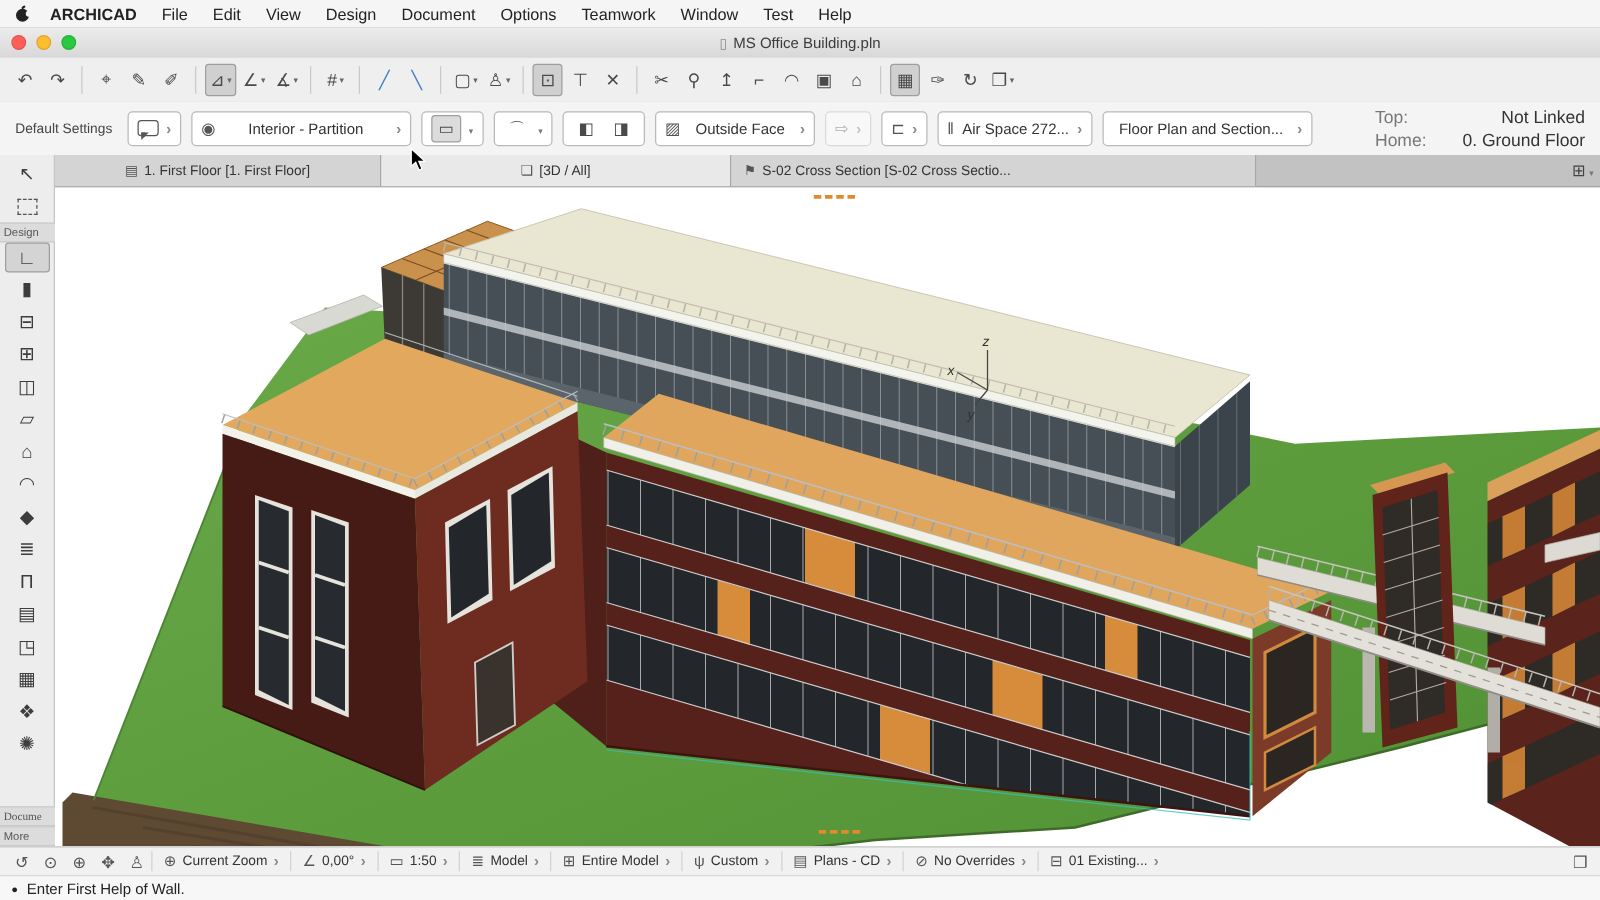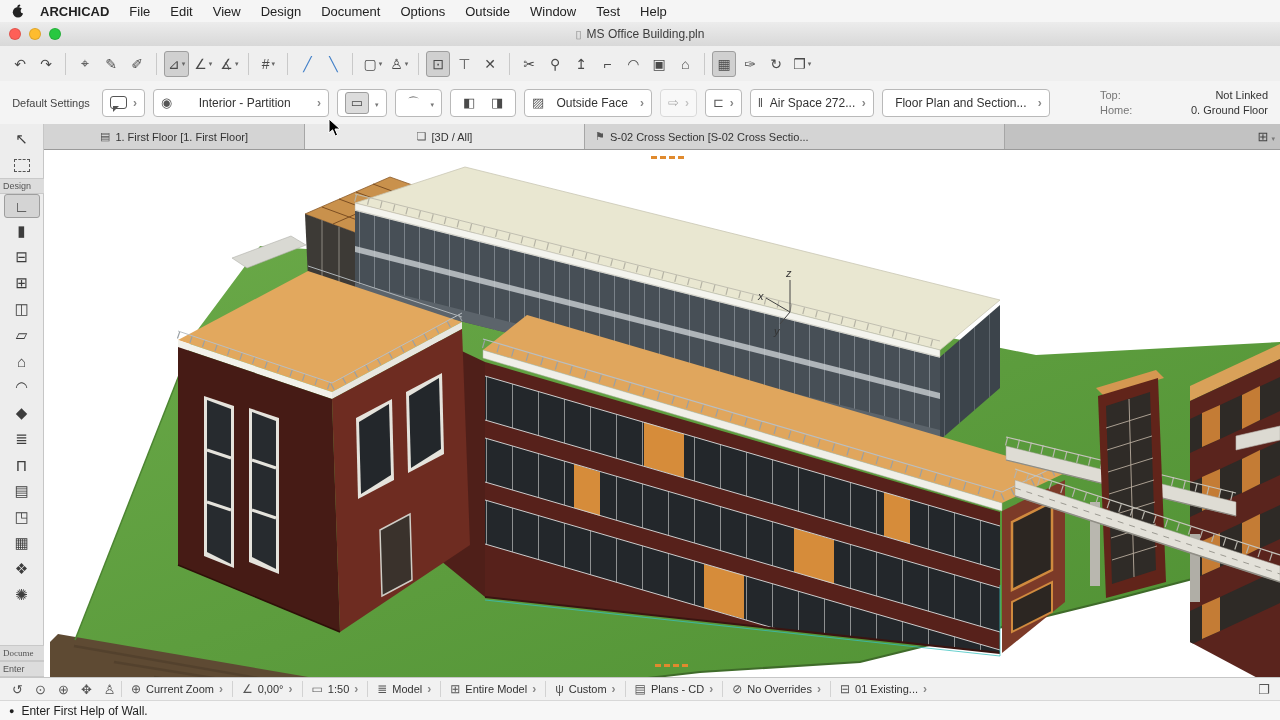--- a/index.html
+++ b/index.html
@@ -39,21 +39,21 @@
   .mini{width:22px;height:20px;display:flex;align-items:center;justify-content:center;
         font-size:13px;color:#4a4a4a;border-radius:3px;}
   .mini.active{background:#dcdcdc;border:1px solid #9e9e9e;}
   .chev-r::before{content:"›";color:#888;font-weight:bold;font-size:12px;}
   .chev-d::before{content:"▾";color:#777;font-size:7px;}
   .bubble{width:15px;height:11px;border:1.5px solid #555;border-radius:3px;position:relative;}
   .bubble::after{content:"";position:absolute;left:2px;bottom:-4px;border:3px solid transparent;
                  border-top-color:#555;border-left-color:#555;}
   .grow{flex:1;text-align:center;}
   .ib-right{margin-left:auto;width:168px;flex:none;display:flex;flex-direction:column;gap:3px;
-            font-size:11px;padding-right:4px;}
+            font-size:14px;padding-right:4px;}
   .ib-row{display:flex;justify-content:space-between;}
   .ib-key{color:#777;}
   .ib-val{color:#333;}
   .pale{opacity:.45;}
   
   .tabbar{position:absolute;top:124px;left:44px;right:0;height:26px;background:#c2c2c2;
           border-bottom:1px solid #9a9a9a;display:flex;box-sizing:border-box;}
   .tab{height:100%;display:flex;align-items:center;justify-content:center;gap:5px;font-size:11px;
        color:#333;background:#d4d4d4;border-right:1px solid #a6a6a6;box-sizing:border-box;white-space:nowrap;}
   .tab:nth-of-type(1){width:261px;}
@@ -108,21 +108,21 @@
   </span>
   <span class="appname">ARCHICAD</span>
   <span style="display:flex">
 
   <span class="menu-item">File</span>
       <span class="menu-item">Edit</span>
       <span class="menu-item">View</span>
       <span class="menu-item">Design</span>
       <span class="menu-item">Document</span>
       <span class="menu-item">Options</span>
-      <span class="menu-item">Outside</span>
+      <span class="menu-item">Teamwork</span>
       <span class="menu-item">Window</span>
       <span class="menu-item">Test</span>
       <span class="menu-item">Help</span>
     </span>
 </div>
 
 <div class="titlebar">
   <span class="lights">
     <span class="light" style="background: rgb(255, 95, 87);"></span>
     <span class="light" style="background: rgb(254, 188, 46);"></span>
@@ -413,21 +413,21 @@
 
       <div class="tb-tool">
         <span>❖</span>
       </div>
 
       <div class="tb-tool">
         <span>✺</span>
       </div>
     </div>
   <div class="tb-header push">Docume</div>
-  <div class="tb-header">Enter</div>
+  <div class="tb-header">More</div>
 </div>
 
 <div class="viewport">
 <svg viewBox="0 0 1236 527" width="1236" height="527">
   <defs>
     <linearGradient id="lawnG" x1="0" y1="0" x2="1" y2="1">
       <stop offset="0" stop-color="#6aa948"></stop>
           <stop offset="1" stop-color="#4f9033"></stop>
     </linearGradient>
     <pattern id="mullA" width="15" height="8" patternUnits="userSpaceOnUse">

